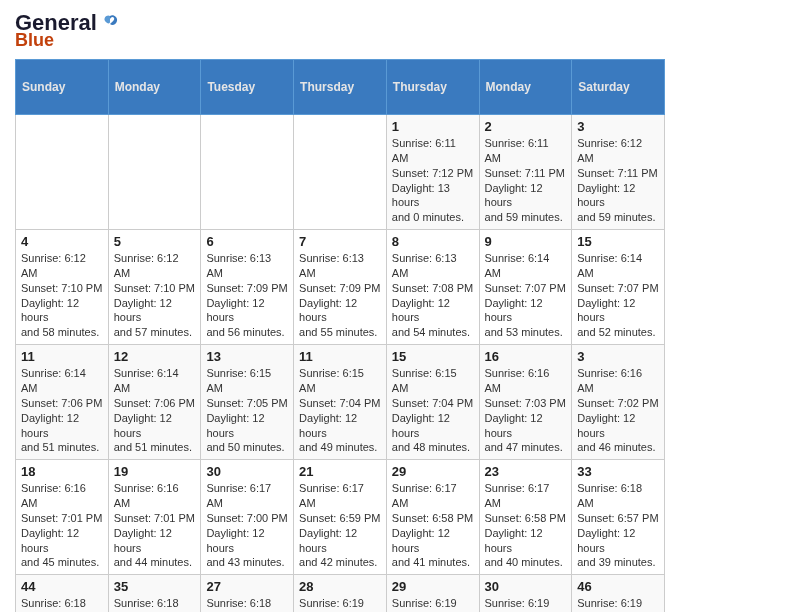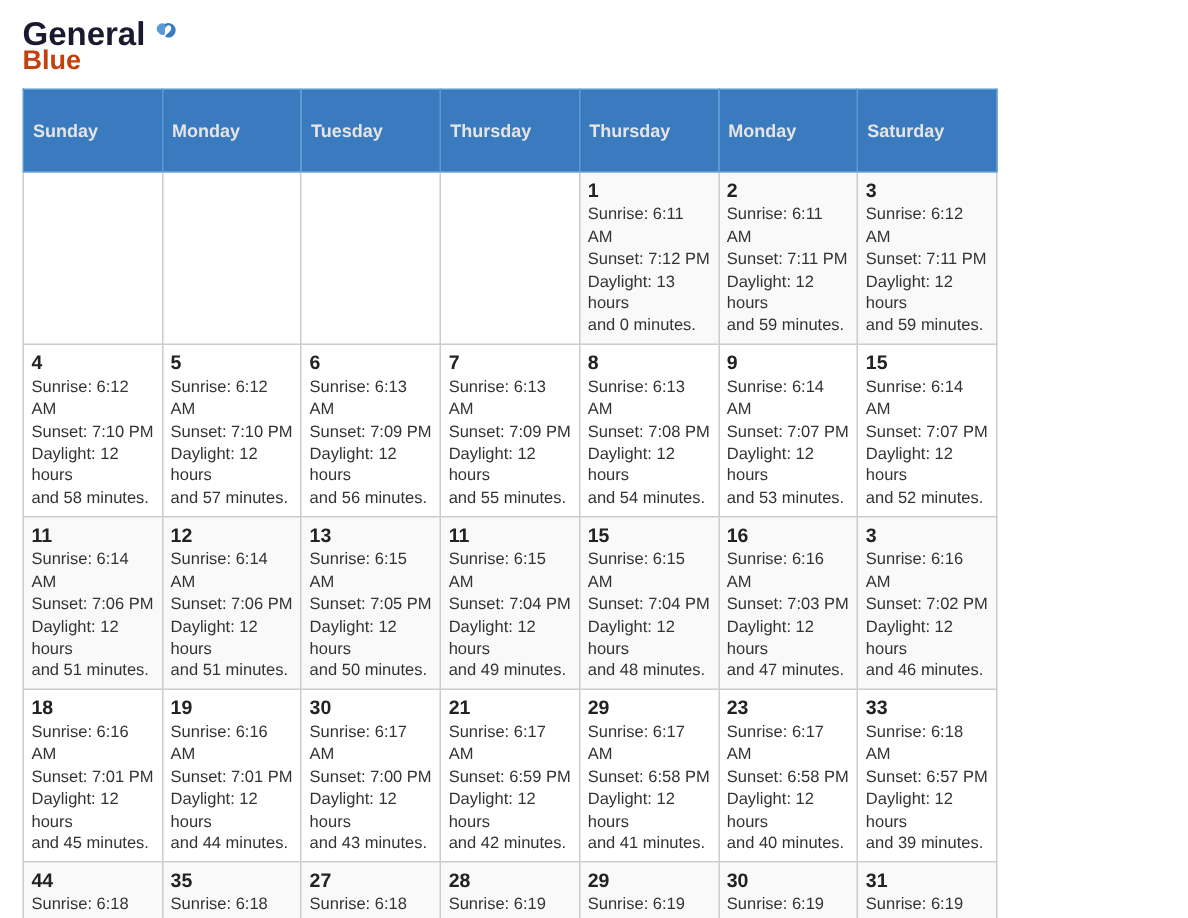--- a/index.html
+++ b/index.html
@@ -331,21 +331,21 @@
 and 33 minutes.</div>
           </td>
           <td>
             <span class="day-num">30</span>
             <div class="cell-content" style="white-space: pre-line;">Sunrise: 6:19 AM
 Sunset: 6:52 PM
 Daylight: 12 hours
 and 32 minutes.</div>
           </td>
           <td>
-            <span class="day-num">31</span>
+            <span class="day-num">46</span>
             <div class="cell-content" style="white-space: pre-line;">Sunrise: 6:19 AM
 Sunset: 6:51 PM
 Daylight: 12 hours
 and 31 minutes.</div>
           </td>
         </tr>
       </tbody>
   </table>
 </div>
 

